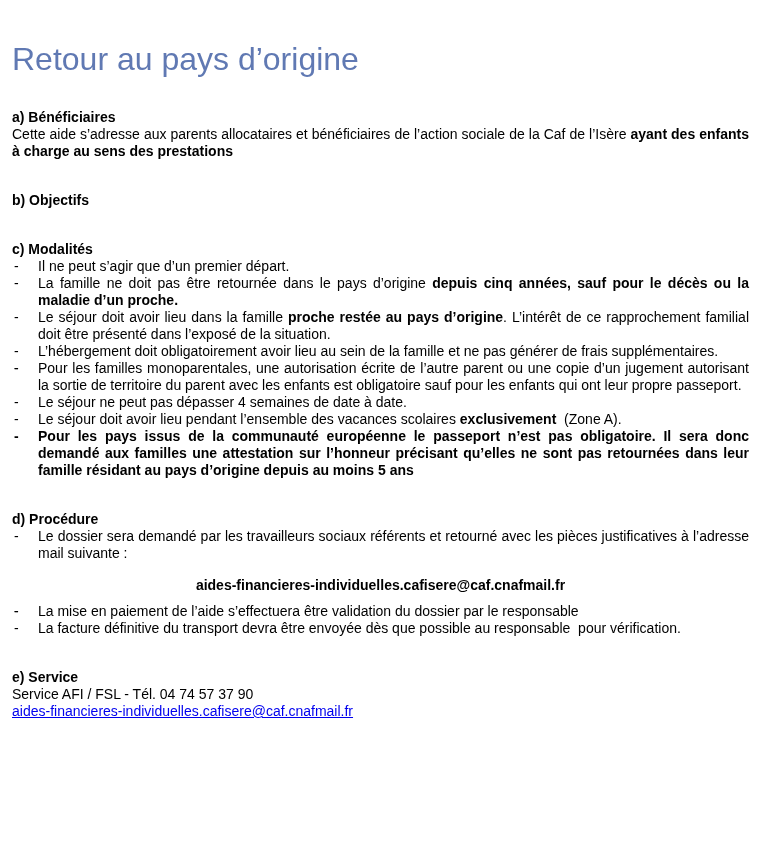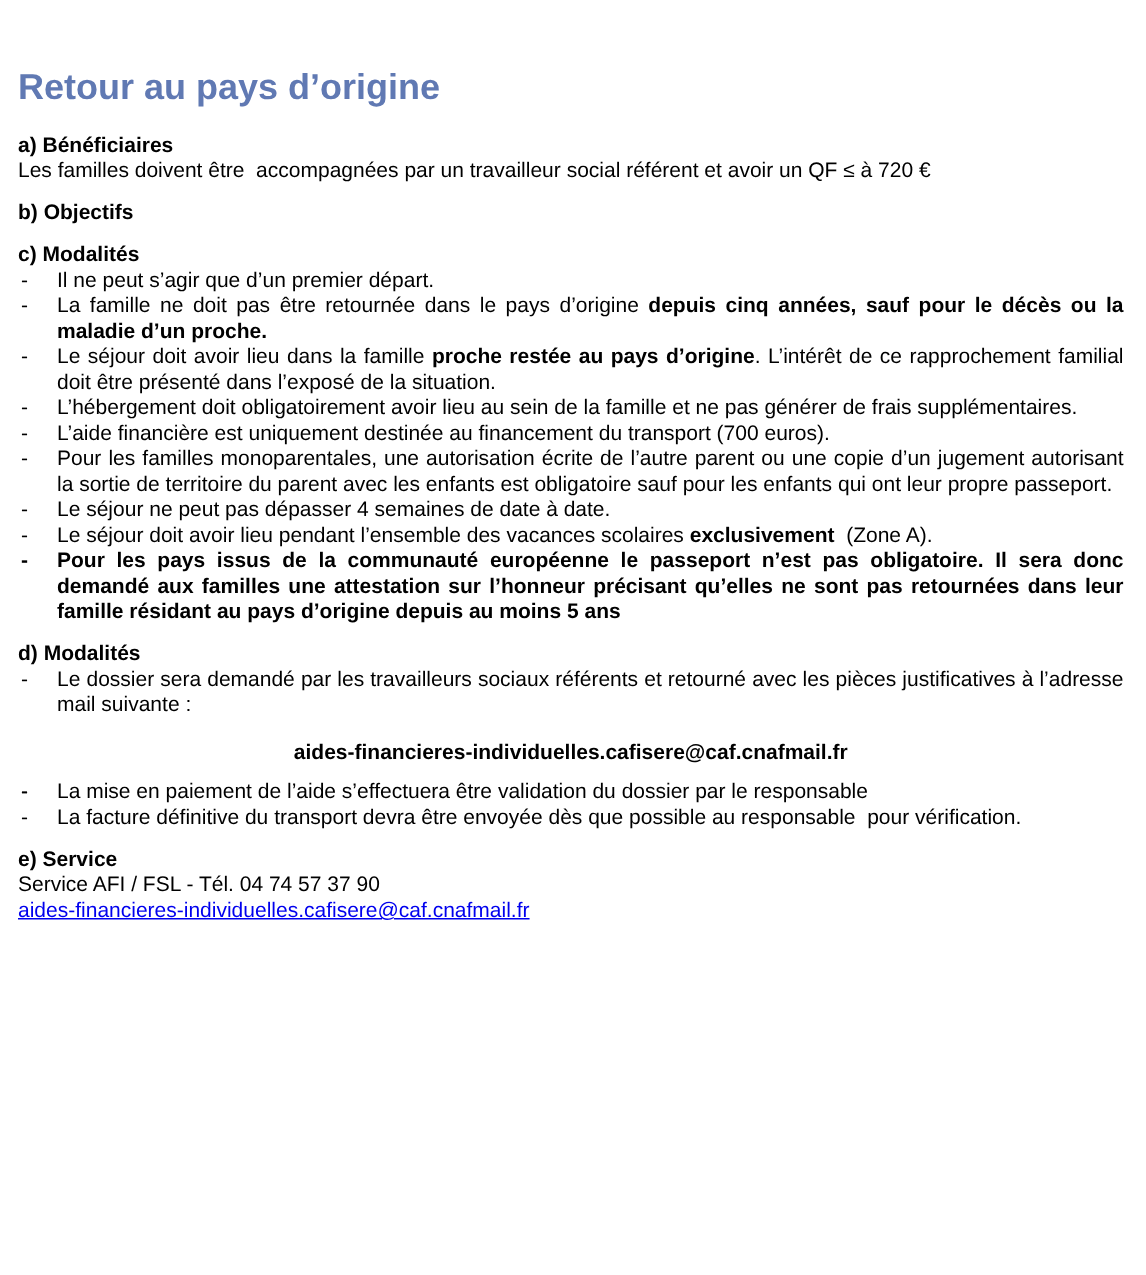--- a/index.html
+++ b/index.html
@@ -12,27 +12,27 @@
     width: 764px;
     height: 850px;
     font-family: "Liberation Sans", sans-serif;
     color: #000000;
     overflow: hidden;
   }
   .page {
     padding: 0 15px 0 12px;
   }
   .title {
-    font-size: 24px;
+    font-size: 32px;
     line-height: 36px;
-    font-weight: bold;
+    font-weight: normal;
     color: #6079b3;
     margin: 41px 0 0 0;
   }
-  .section { margin-top: 11px; }
+  .section { margin-top: 32px; }
   .heading {
     font-size: 14px;
     line-height: 17px;
     font-weight: bold;
     margin: 0;
   }
   .p {
     margin: 0;
     font-size: 14px;
     line-height: 17px;
@@ -67,39 +67,39 @@
   strong { font-weight: bold; }
 </style>
 </head>
 <body>
 
 <main class="page">
   <h1 class="title">Retour au pays d’origine</h1>
   <div id="sections">
       <section class="section">
         <h2 class="heading">a) Bénéficiaires</h2>
-        <p class="p"><span>Les familles doivent être&nbsp; accompagnées par un travailleur social référent et avoir un QF ≤ à 720 €</span></p>
+        <p class="p"><span>Cette aide s’adresse aux parents allocataires et bénéficiaires de l’action sociale de la Caf de l’Isère </span><strong>ayant des enfants à charge au sens des prestations</strong></p>
       </section>
       <section class="section">
         <h2 class="heading">b) Objectifs</h2>
       </section>
       <section class="section">
         <h2 class="heading">c) Modalités</h2>
         <div class="li"><span class="dash">-</span><span>Il ne peut s’agir que d’un premier départ.</span></div>
         <div class="li"><span class="dash">-</span><span>La famille ne doit pas être retournée dans le pays d’origine </span><strong>depuis cinq années, sauf pour le décès ou la maladie d’un proche.</strong></div>
         <div class="li"><span class="dash">-</span><span>Le séjour doit avoir lieu dans la famille </span><strong>proche restée au pays d’origine</strong><span>. L’intérêt de ce rapprochement familial doit être présenté dans l’exposé de la situation.</span></div>
         <div class="li"><span class="dash">-</span><span>L’hébergement doit obligatoirement avoir lieu au sein de la famille et ne pas générer de frais supplémentaires.</span></div>
-        <div class="li"><span class="dash">-</span><span>L’aide financière est uniquement destinée au financement du transport (700 euros).</span></div>
+        <div class="li"><span class="dash">-</span></div>
         <div class="li"><span class="dash">-</span><span>Pour les familles monoparentales, une autorisation écrite de l’autre parent ou une copie d’un jugement autorisant la sortie de territoire du parent avec les enfants est obligatoire sauf pour les enfants qui ont leur propre passeport.</span></div>
         <div class="li"><span class="dash">-</span><span>Le séjour ne peut pas dépasser 4 semaines de date à date.</span></div>
         <div class="li"><span class="dash">-</span><span>Le séjour doit avoir lieu pendant l’ensemble des vacances scolaires </span><strong>exclusivement</strong><span>&nbsp; (Zone A).</span></div>
         <div class="li allbold"><span class="dash">-</span><strong>Pour les pays issus de la communauté européenne le passeport n’est pas obligatoire. Il sera donc demandé aux familles une attestation sur l’honneur précisant qu’elles ne sont pas retournées dans leur famille résidant au pays d’origine depuis au moins 5 ans</strong></div>
       </section>
       <section class="section">
-        <h2 class="heading">d) Modalités</h2>
+        <h2 class="heading">d) Procédure</h2>
         <div class="li"><span class="dash">-</span><span>Le dossier sera demandé par les travailleurs sociaux référents et retourné avec les pièces justificatives à l’adresse mail suivante :</span></div>
         <p class="center"><strong>aides-financieres-individuelles.cafisere@caf.cnafmail.fr</strong></p>
         <div class="li"><span class="dash">-</span></div>
         <div class="li"><span class="dash">-</span><span>La mise en paiement de l’aide s’effectuera être validation du dossier par le responsable</span></div>
         <div class="li"><span class="dash">-</span><span>La facture définitive du transport devra être envoyée dès que possible au responsable &nbsp;pour vérification.</span></div>
       </section>
       <section class="section">
         <h2 class="heading">e) Service</h2>
         <p class="p"><span>Service AFI / FSL - Tél. 04 74 57 37 90</span></p>
         <p class="p"><a class="mail-link">aides-financieres-individuelles.cafisere@caf.cnafmail.fr</a></p>

